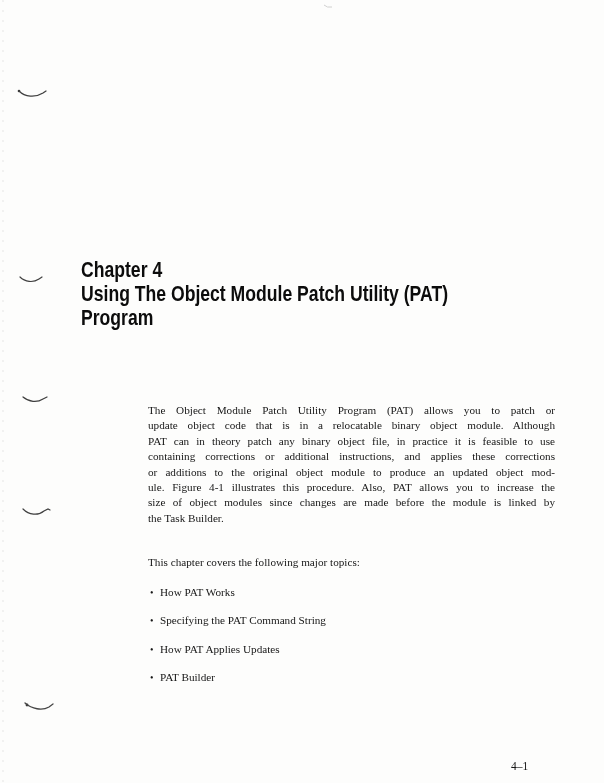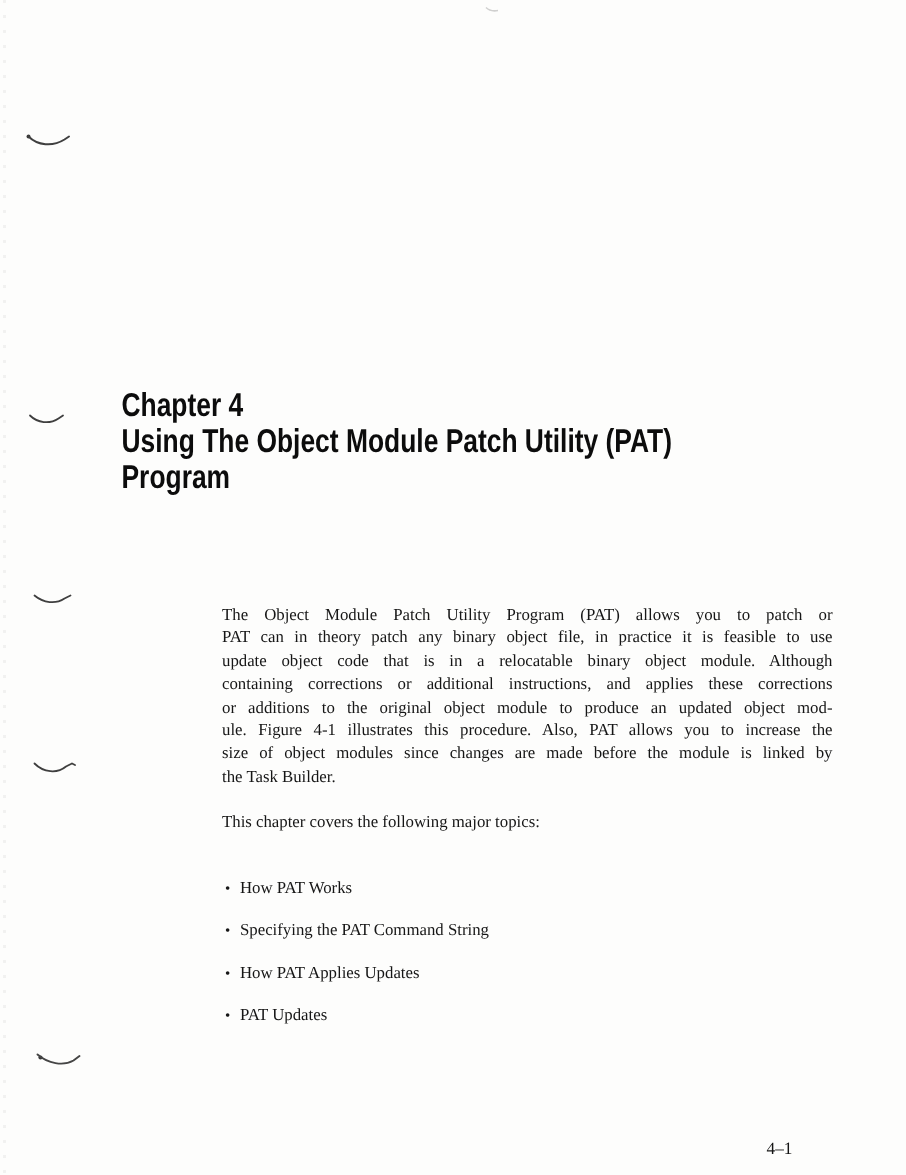--- a/index.html
+++ b/index.html
@@ -45,21 +45,21 @@
 
   .intro {
     position: absolute; left: 148px; top: 403px; width: 407px;
     font-size: 11.2px; line-height: 15.4px;
     color: #161616;
   }
   .pl { text-align: justify; text-align-last: justify; height: 15.4px; white-space: normal; }
   .pl.last { text-align-last: left; }
 
   .topics-intro {
-    position: absolute; left: 148px; top: 541px;
+    position: absolute; left: 148px; top: 555px;
     font-size: 11.2px; line-height: 15.4px; color: #161616;
     white-space: nowrap;
   }
 
   .topics {
     position: absolute; left: 150px; top: 585px;
     margin: 0; padding: 0; list-style: none;
     font-size: 11.2px; line-height: 15.4px; color: #161616;
   }
   .topics li { display: flex; margin: 0 0 13px 0; white-space: nowrap; }
@@ -100,22 +100,22 @@
   </svg>
 
   <header class="chapter-head">
     <div class="h-line">Chapter 4</div>
     <div class="h-line">Using The Object Module Patch Utility (PAT)</div>
     <div class="h-line">Program</div>
   </header>
 
   <section class="intro">
     <div class="pl">The Object Module Patch Utility Program (PAT) allows you to patch or</div>
+    <div class="pl">update object code that is in a relocatable binary object module. Although</div>
     <div class="pl">PAT can in theory patch any binary object file, in practice it is feasible to use</div>
-    <div class="pl">update object code that is in a relocatable binary object module. Although</div>
     <div class="pl">containing corrections or additional instructions, and applies these corrections</div>
     <div class="pl">or additions to the original object module to produce an updated object mod-</div>
     <div class="pl">ule. Figure 4-1 illustrates this procedure. Also, PAT allows you to increase the</div>
     <div class="pl">size of object modules since changes are made before the module is linked by</div>
     <div class="pl last">the Task Builder.</div>
   </section>
 
   <div class="topics-intro">This chapter covers the following major topics:</div>
 
   <ul class="topics">
@@ -126,19 +126,19 @@
     <li>
       <span class="bullet">•</span>
       <span>Specifying the PAT Command String</span>
     </li>
     <li>
       <span class="bullet">•</span>
       <span>How PAT Applies Updates</span>
     </li>
     <li>
       <span class="bullet">•</span>
-      <span>PAT Updates</span>
+      <span>PAT Builder</span>
     </li>
   </ul>
 
   <div class="pageno">4–1</div>
 
 </div>
 
 </body></html>

